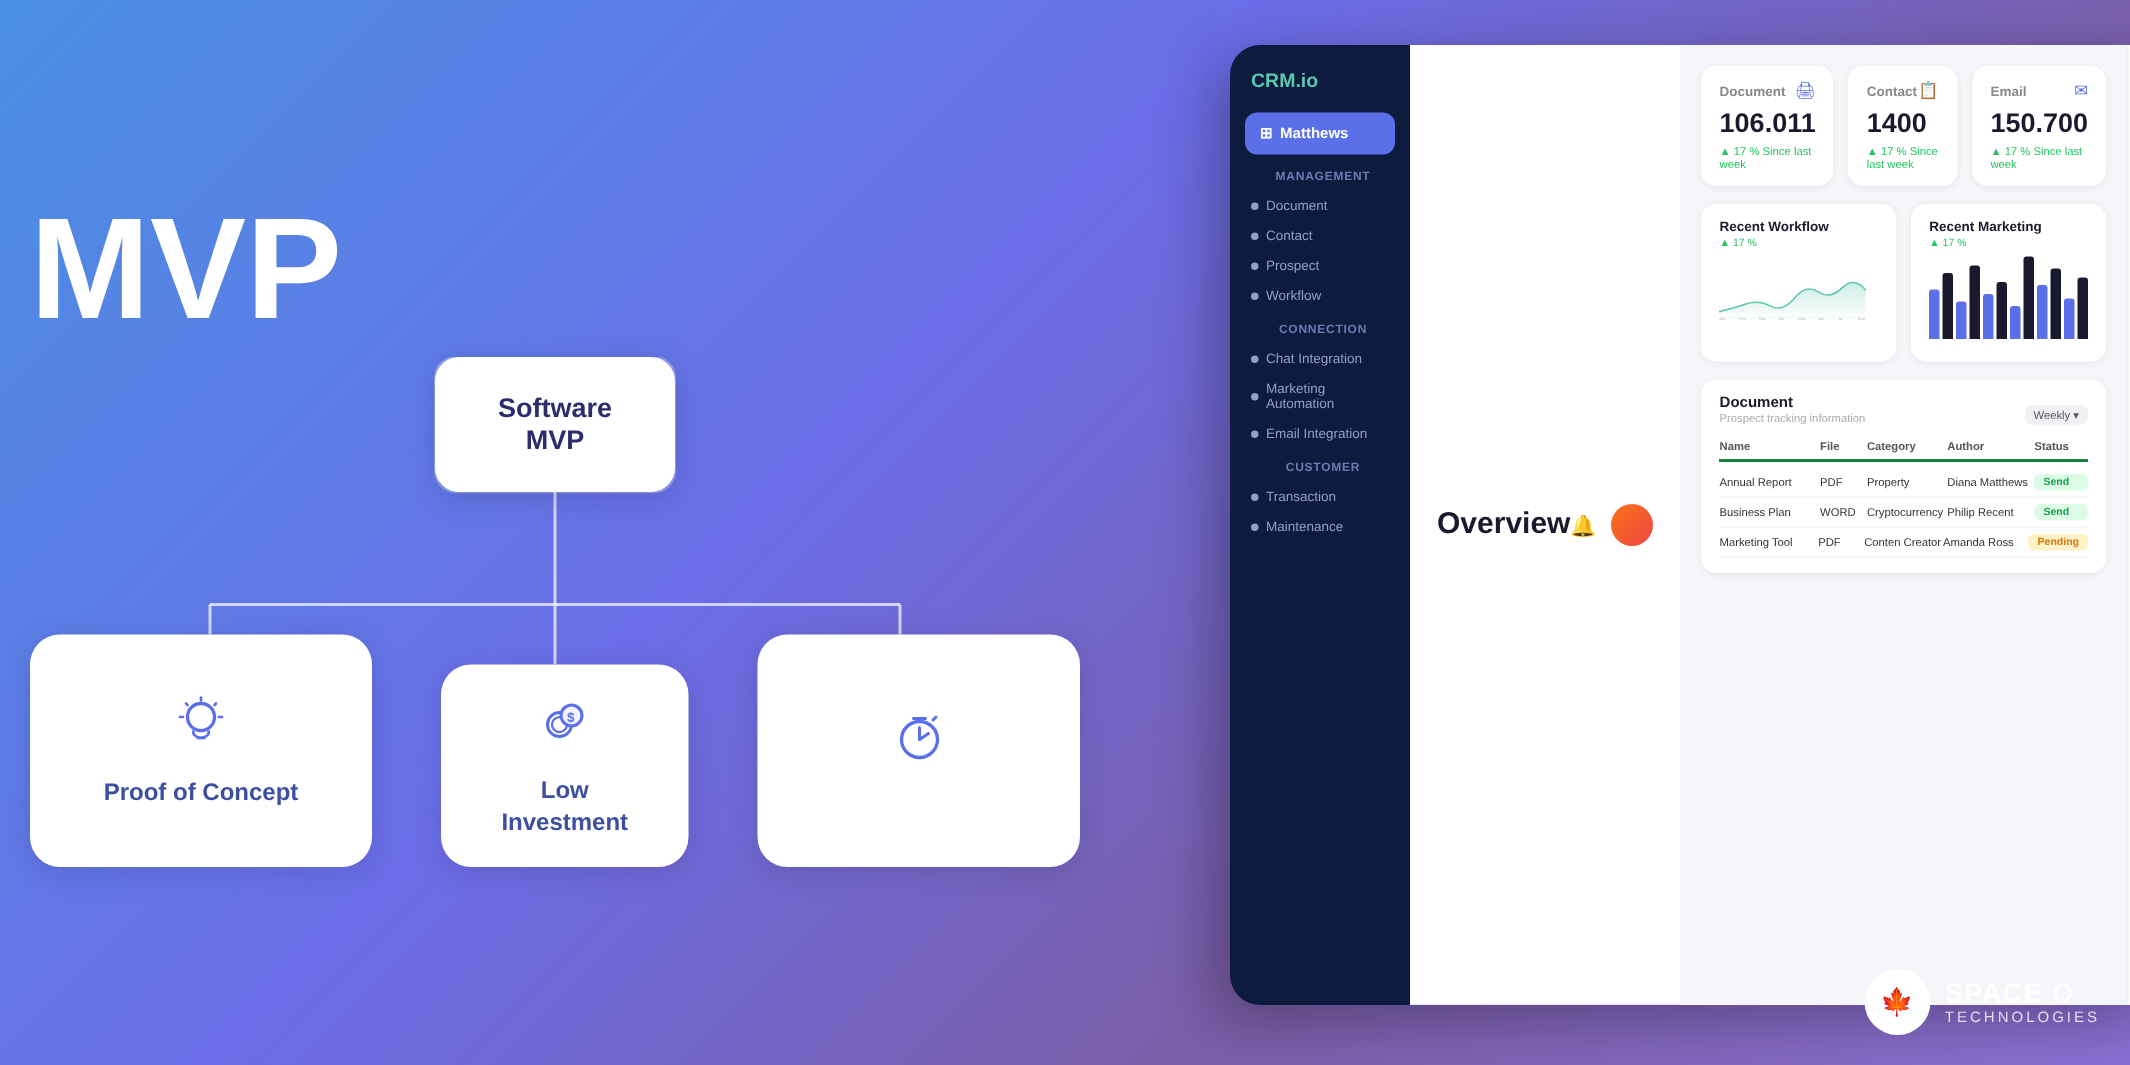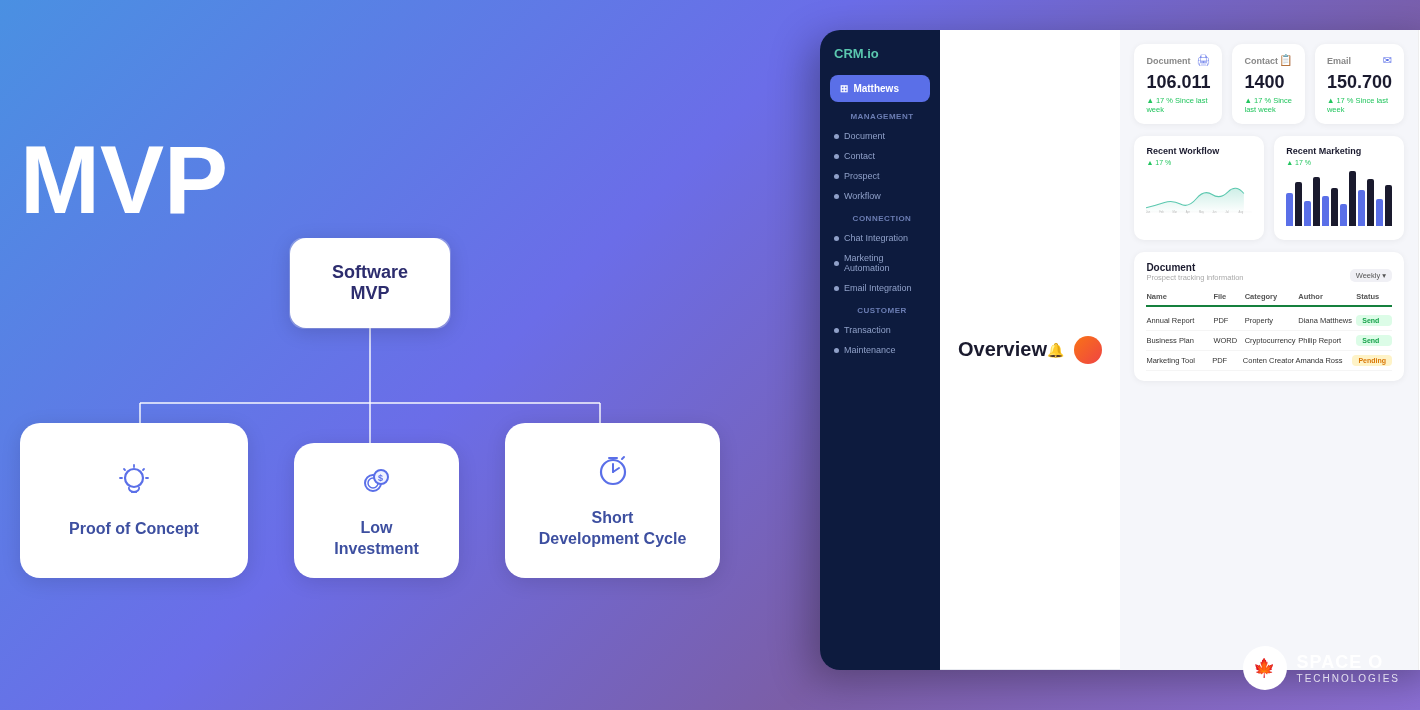--- a/index.html
+++ b/index.html
@@ -530,21 +530,20 @@
       <div class="card card-right">
         <div class="card-icon">
           <svg viewBox="0 0 38 38" fill="none" xmlns="http://www.w3.org/2000/svg">
             <circle cx="19" cy="21" r="12" stroke="#5a6fe8" stroke-width="2.2" fill="none"></circle>
             <line x1="19" y1="21" x2="19" y2="13" stroke="#5a6fe8" stroke-width="2" stroke-linecap="round"></line>
             <line x1="19" y1="21" x2="25" y2="17" stroke="#5a6fe8" stroke-width="2" stroke-linecap="round"></line>
             <line x1="15" y1="7" x2="23" y2="7" stroke="#5a6fe8" stroke-width="2" stroke-linecap="round"></line>
             <path d="M28 8 L30 6" stroke="#5a6fe8" stroke-width="2" stroke-linecap="round"></path>
           </svg>
         </div>
-        <div class="card-label">Short<br>Development Cycle</div>
       </div>
     </div>
   </div>
 </div>
 
 <div class="right-section">
 
   <div class="crm-sidebar">
     <div class="crm-logo">CRM.io</div>
     <div class="crm-nav-btn">
@@ -696,21 +695,21 @@
           <span>Annual Report</span>
           <span>PDF</span>
           <span>Property</span>
           <span>Diana Matthews</span>
           <span class="badge badge-send">Send</span>
         </div>
         <div class="table-row-data">
           <span>Business Plan</span>
           <span>WORD</span>
           <span>Cryptocurrency</span>
-          <span>Philip Report</span>
+          <span>Philip Recent</span>
           <span class="badge badge-send">Send</span>
         </div>
         <div class="table-row-data">
           <span>Marketing Tool</span>
           <span>PDF</span>
           <span>Conten Creator</span>
           <span>Amanda Ross</span>
           <span class="badge badge-pending">Pending</span>
         </div>
       </div>

